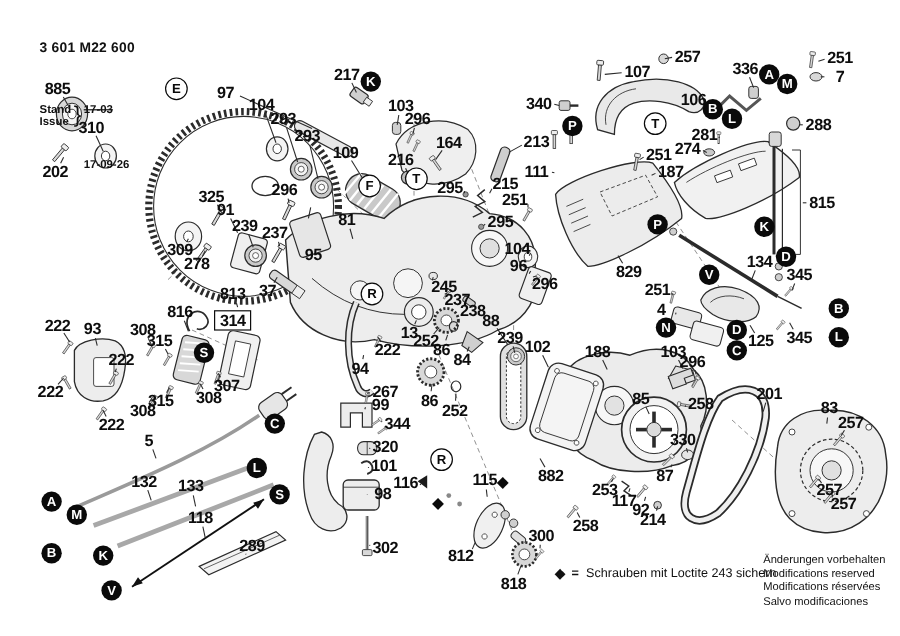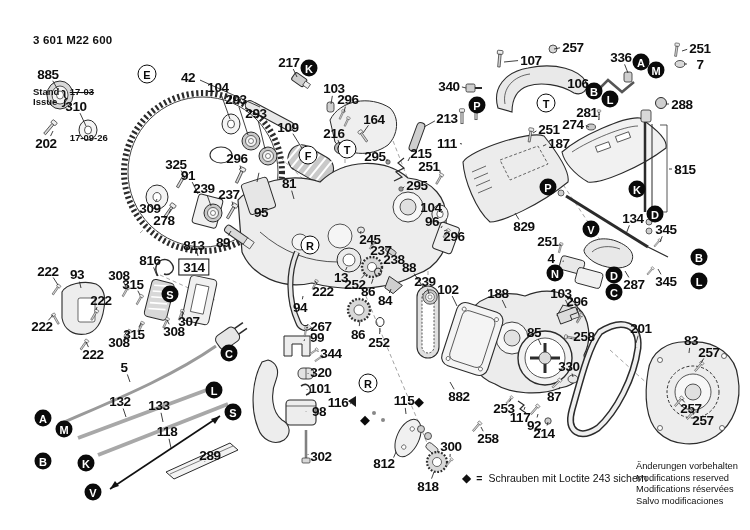--- a/index.html
+++ b/index.html
@@ -552,21 +552,21 @@
   <div class="footnotes">
     <div>Änderungen vorbehalten</div>
     <div>Modifications reserved</div>
     <div>Modifications réservées</div>
     <div>Salvo modificaciones</div>
   </div>
 
 <div class="plabel" style="left: 48px; top: 74px;">885</div>
     <div class="plabel" style="left: 76px; top: 106px;">310</div>
     <div class="plabel" style="left: 46px; top: 143px;">202</div>
-    <div class="plabel" style="left: 188px; top: 77px;">42</div>
+    <div class="plabel" style="left: 188px; top: 77px;">97</div>
     <div class="plabel" style="left: 218px; top: 87px;">104</div>
     <div class="plabel" style="left: 236px; top: 99px;">293</div>
     <div class="plabel" style="left: 256px; top: 113px;">293</div>
     <div class="plabel" style="left: 289px; top: 62px;">217</div>
     <div class="plabel" style="left: 334px; top: 88px;">103</div>
     <div class="plabel" style="left: 348px; top: 99px;">296</div>
     <div class="plabel" style="left: 288px; top: 127px;">109</div>
     <div class="plabel" style="left: 334px; top: 133px;">216</div>
     <div class="plabel" style="left: 374px; top: 119px;">164</div>
     <div class="plabel" style="left: 447px; top: 118px;">213</div>
@@ -589,21 +589,21 @@
     <div class="plabel" style="left: 421px; top: 153px;">215</div>
     <div class="plabel" style="left: 417px; top: 185px;">295</div>
     <div class="plabel" style="left: 176px; top: 164px;">325</div>
     <div class="plabel" style="left: 188px; top: 175px;">91</div>
     <div class="plabel" style="left: 204px; top: 188px;">239</div>
     <div class="plabel" style="left: 237px; top: 158px;">296</div>
     <div class="plabel" style="left: 261px; top: 165px; margin-top: 47px;">95</div>
     <div class="plabel" style="left: 229px; top: 194px;">237</div>
     <div class="plabel" style="left: 150px; top: 208px;">309</div>
     <div class="plabel" style="left: 164px; top: 220px;">278</div>
-    <div class="plabel" style="left: 223px; top: 242px;">89</div>
+    <div class="plabel" style="left: 223px; top: 242px;">37</div>
     <div class="plabel" style="left: 289px; top: 183px;">81</div>
     <div class="plabel" style="left: 194px; top: 245px;">813</div>
     <div class="plabel" style="left: 150px; top: 260px;">816</div>
     <div class="plabel boxed" style="left: 194px; top: 267px;">314</div>
     <div class="plabel" style="left: 119px; top: 275px;">308</div>
     <div class="plabel" style="left: 133px; top: 284px;">315</div>
     <div class="plabel" style="left: 189px; top: 321px;">307</div>
     <div class="plabel" style="left: 174px; top: 331px;">308</div>
     <div class="plabel" style="left: 134px; top: 334px;">315</div>
     <div class="plabel" style="left: 119px; top: 342px;">308</div>
@@ -633,21 +633,21 @@
     <div class="plabel" style="left: 323px; top: 291px;">222</div>
     <div class="plabel" style="left: 321px; top: 326px;">267</div>
     <div class="plabel" style="left: 317px; top: 337px;">99</div>
     <div class="plabel" style="left: 431px; top: 207px;">104</div>
     <div class="plabel" style="left: 432px; top: 221px;">96</div>
     <div class="plabel" style="left: 454px; top: 236px;">296</div>
     <div class="plabel" style="left: 524px; top: 226px;">829</div>
     <div class="plabel" style="left: 633px; top: 218px;">134</div>
     <div class="plabel" style="left: 666px; top: 229px;">345</div>
     <div class="plabel" style="left: 666px; top: 281px;">345</div>
-    <div class="plabel" style="left: 634px; top: 284px;">287</div>
+    <div class="plabel" style="left: 634px; top: 284px;">125</div>
     <div class="plabel" style="left: 551px; top: 258px;">4</div>
     <div class="plabel" style="left: 548px; top: 241px;">251</div>
     <div class="plabel" style="left: 498px; top: 293px;">188</div>
     <div class="plabel" style="left: 561px; top: 293px;">103</div>
     <div class="plabel" style="left: 577px; top: 301px;">296</div>
     <div class="plabel" style="left: 534px; top: 332px;">85</div>
     <div class="plabel" style="left: 584px; top: 336px;">258</div>
     <div class="plabel" style="left: 569px; top: 366px;">330</div>
     <div class="plabel" style="left: 554px; top: 396px;">87</div>
     <div class="plabel" style="left: 504px; top: 408px;">253</div>

